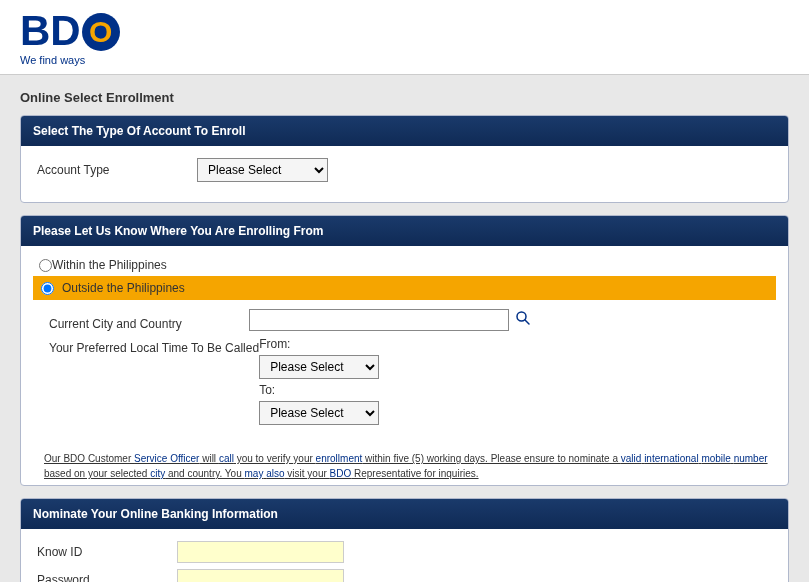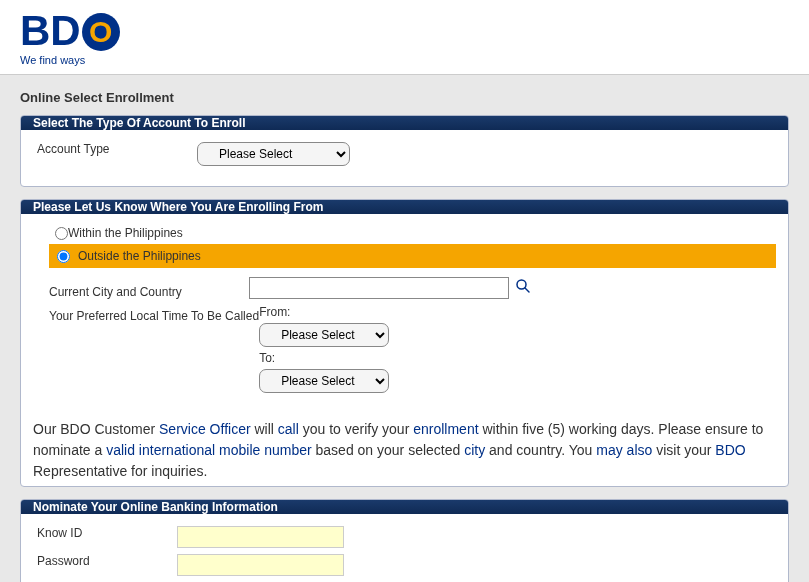--- a/index.html
+++ b/index.html
@@ -45,47 +45,47 @@
       background: #fff;
       border: 1px solid #b0b8cc;
       border-radius: 4px;
       margin-bottom: 12px;
       overflow: hidden;
     }
 
     .section-header {
       background: linear-gradient(to bottom, #1a3a6b, #0f2a55);
       color: #fff;
-      padding: 0 12px;
+      padding: 8px 12px;
       font-size: 12px;
       font-weight: bold;
     }
 
     .section-body {
       padding: 12px 16px;
     }
 
     
     .form-row {
       display: flex;
-      align-items: flex-start;
+      align-items: center;
       margin-bottom: 8px;
     }
     .form-label {
       min-width: 160px;
       font-size: 12px;
       color: #333;
     }
 
     
     select.styled-select {
-      padding: 3px 17px;
+      padding: 3px 6px;
       font-size: 12px;
       border: 1px solid #888;
-      border-radius: 7px;
+      border-radius: 0;
       background: #f5f5f5;
       cursor: pointer;
       min-width: 120px;
     }
     .radio-label {
       font-size: 12px;
       color: #333;
     }
 
     
@@ -141,24 +141,25 @@
       align-items: center;
       gap: 6px;
     }
     .time-row-item label {
       font-size: 12px;
       min-width: 30px;
     }
 
     
     .info-text {
-      font-size: 14px;
+      font-size: 10px;
       color: #333;
       line-height: 1.5;
-      padding: 8px 16px 4px 12px;
+      padding: 8px 16px 4px 23px;
+      text-decoration: underline;
     }
     .info-text .highlight {
       color: #003087;
     }
 
     
     input.form-input {
       padding: 3px 5px;
       font-size: 12px;
       border: 1px solid #ccc;
@@ -213,21 +214,21 @@
       line-height: 1;
     }
     .within-row {
       display: flex;
       align-items: center;
       padding: 4px 6px;
       cursor: pointer;
     }
 
     .radio-section-body {
-      padding: 8px 12px 0 28px;
+      padding: 8px 12px 0 12px;
     }
 
     .full-width-orange {
       background: #f5a500;
       width: 100%;
       display: flex;
       align-items: center;
       padding: 5px 8px;
     }
   </style>

